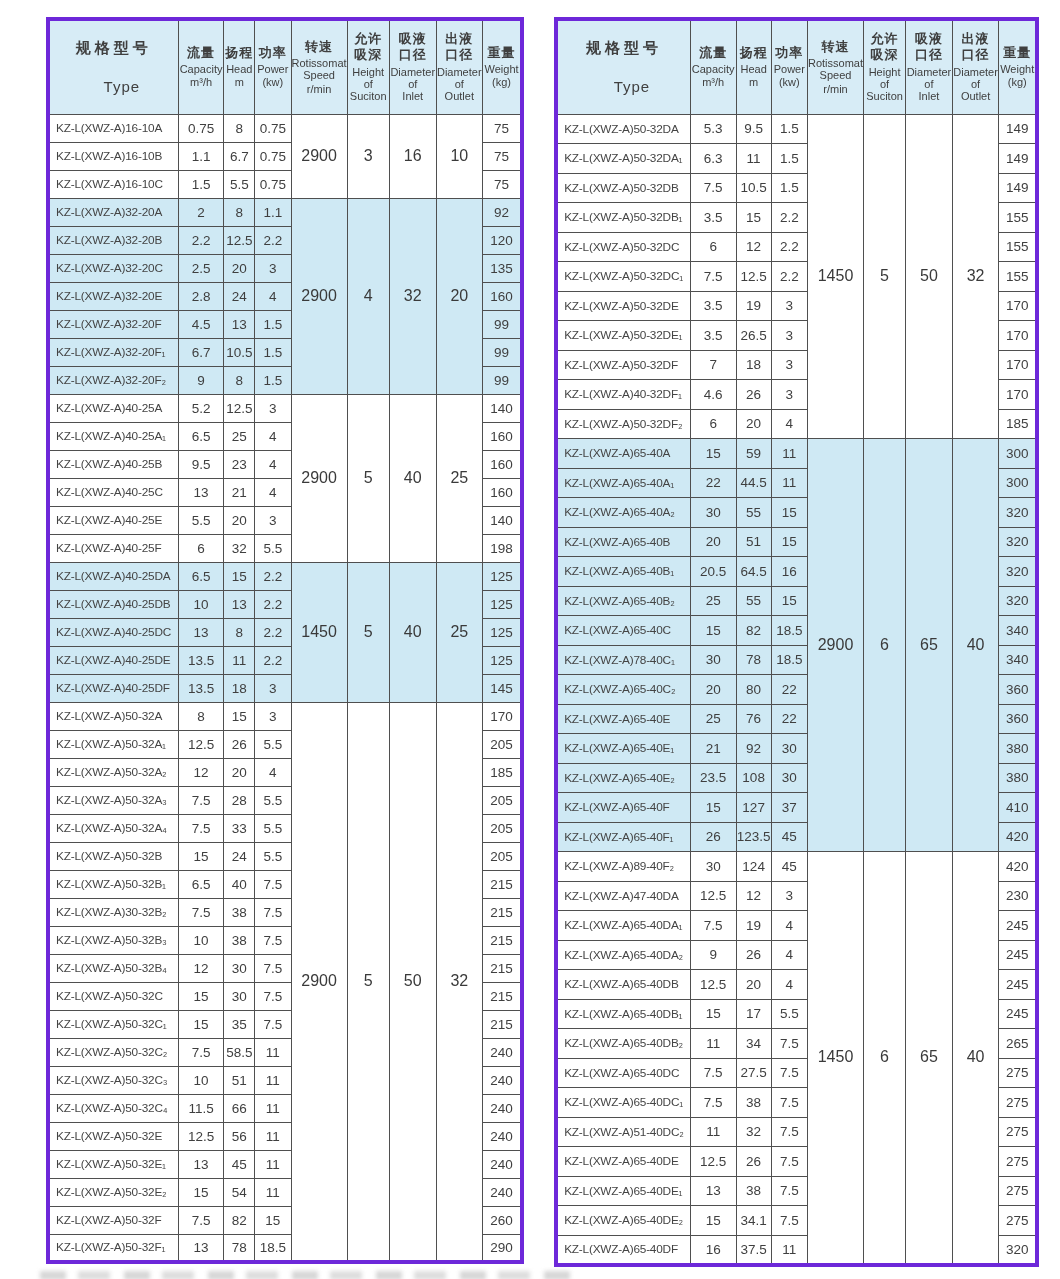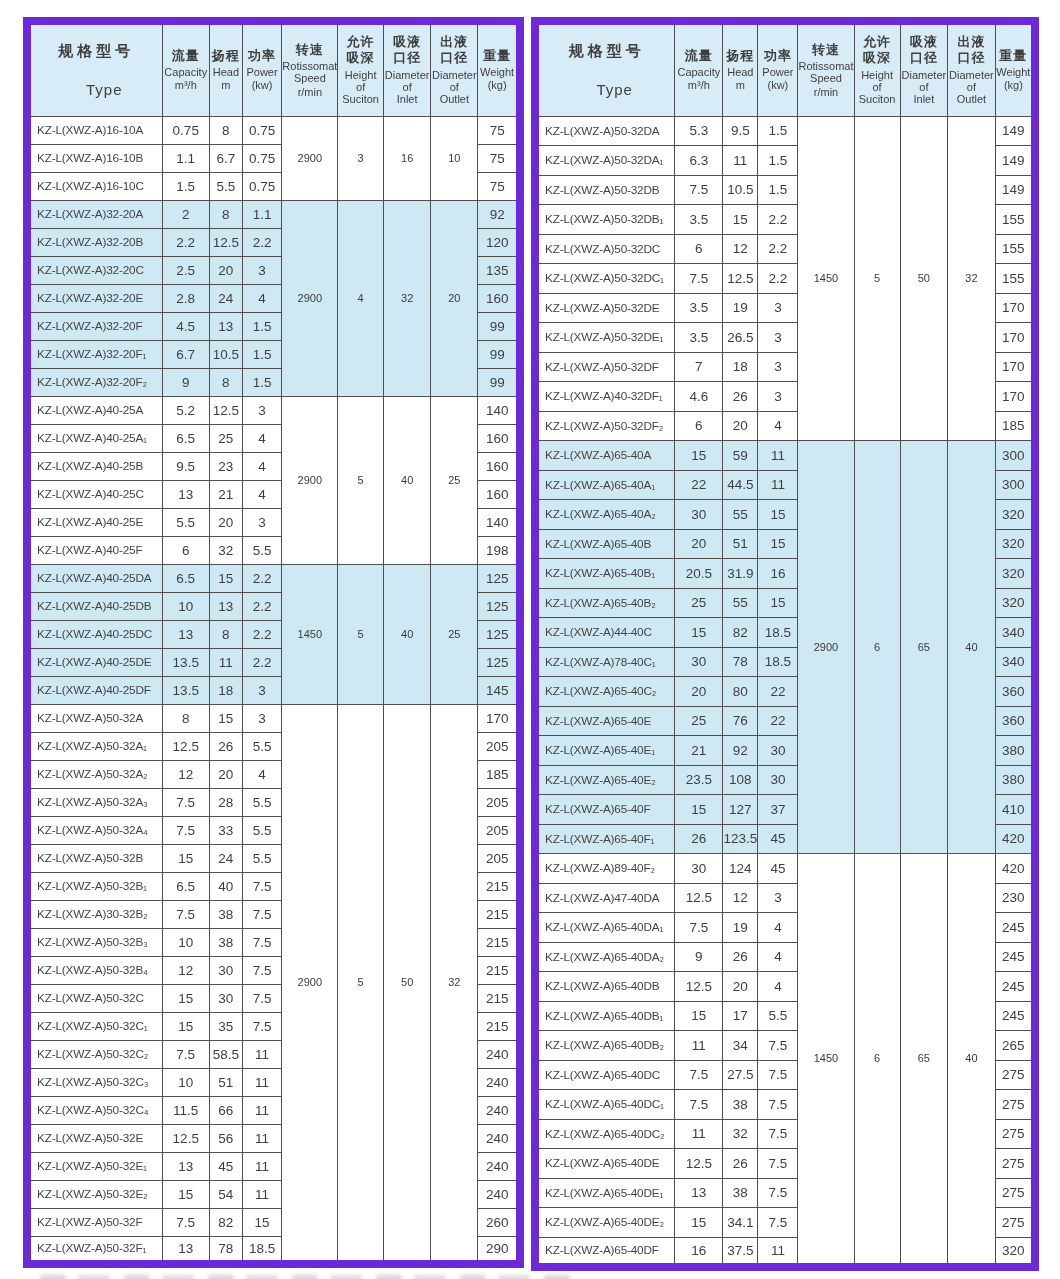--- a/index.html
+++ b/index.html
@@ -14,22 +14,23 @@
   .page{ width:1060px; height:1279px; position:relative; }
   .tables{
     display:flex;
     gap:7px;
     padding:17px 21px 0 23px;
     align-items:flex-start;
   }
   table.spec{
     border-collapse:collapse;
     table-layout:fixed;
-    border:8px solid #6d28d9;
+    border:4px solid #6d28d9;
     background:#ffffff;
+    margin-left:23px;
   }
   .spec th,.spec td{
     border:1px solid #4f4f4f;
     padding:0;
     text-align:center;
     vertical-align:middle;
     overflow:hidden;
   }
   .spec thead tr{ height:95px; }
   .t-left tbody tr{ height:28px; }
@@ -60,21 +61,21 @@
 
   td.model{
     text-align:left;
     padding-left:6px;
     font-size:11.8px;
     letter-spacing:-0.2px;
     white-space:nowrap;
     color:#444;
   }
   td.num{ font-size:13.5px; color:#3f3f3f; }
-  td.merged{ font-size:11px; color:#3a3a3a; }
+  td.merged{ font-size:16px; color:#3a3a3a; }
 
   
   .t-left  col.c-type{width:137px;} .t-left  col.c-cap{width:48px;} .t-left  col.c-head{width:34px;}
   .t-left  col.c-pow{width:41px;}  .t-left  col.c-spd{width:55px;} .t-left  col.c-suc{width:47px;}
   .t-left  col.c-in{width:48px;}   .t-left  col.c-out{width:47px;} .t-left  col.c-wt{width:43px;}
   .t-right col.c-type{width:142px;}.t-right col.c-cap{width:49px;} .t-right col.c-head{width:35px;}
   .t-right col.c-pow{width:42px;}  .t-right col.c-spd{width:56px;} .t-right col.c-suc{width:48px;}
   .t-right col.c-in{width:48px;}   .t-right col.c-out{width:48px;} .t-right col.c-wt{width:40px;}
 
   
@@ -649,33 +650,33 @@
           <tr class="shaded">
             <td class="model">KZ-L(XWZ-A)65-40B</td>
             <td class="num">20</td>
             <td class="num">51</td>
             <td class="num">15</td>
             <td class="num">320</td>
           </tr>
           <tr class="shaded">
             <td class="model">KZ-L(XWZ-A)65-40B₁</td>
             <td class="num">20.5</td>
-            <td class="num">31.9</td>
+            <td class="num">64.5</td>
             <td class="num">16</td>
             <td class="num">320</td>
           </tr>
           <tr class="shaded">
             <td class="model">KZ-L(XWZ-A)65-40B₂</td>
             <td class="num">25</td>
             <td class="num">55</td>
             <td class="num">15</td>
             <td class="num">320</td>
           </tr>
           <tr class="shaded">
-            <td class="model">KZ-L(XWZ-A)44-40C</td>
+            <td class="model">KZ-L(XWZ-A)65-40C</td>
             <td class="num">15</td>
             <td class="num">82</td>
             <td class="num">18.5</td>
             <td class="num">340</td>
           </tr>
           <tr class="shaded">
             <td class="model">KZ-L(XWZ-A)78-40C₁</td>
             <td class="num">30</td>
             <td class="num">78</td>
             <td class="num">18.5</td>
@@ -784,21 +785,21 @@
             <td class="num">275</td>
           </tr>
           <tr>
             <td class="model">KZ-L(XWZ-A)65-40DC₁</td>
             <td class="num">7.5</td>
             <td class="num">38</td>
             <td class="num">7.5</td>
             <td class="num">275</td>
           </tr>
           <tr>
-            <td class="model">KZ-L(XWZ-A)65-40DC₂</td>
+            <td class="model">KZ-L(XWZ-A)51-40DC₂</td>
             <td class="num">11</td>
             <td class="num">32</td>
             <td class="num">7.5</td>
             <td class="num">275</td>
           </tr>
           <tr>
             <td class="model">KZ-L(XWZ-A)65-40DE</td>
             <td class="num">12.5</td>
             <td class="num">26</td>
             <td class="num">7.5</td>

